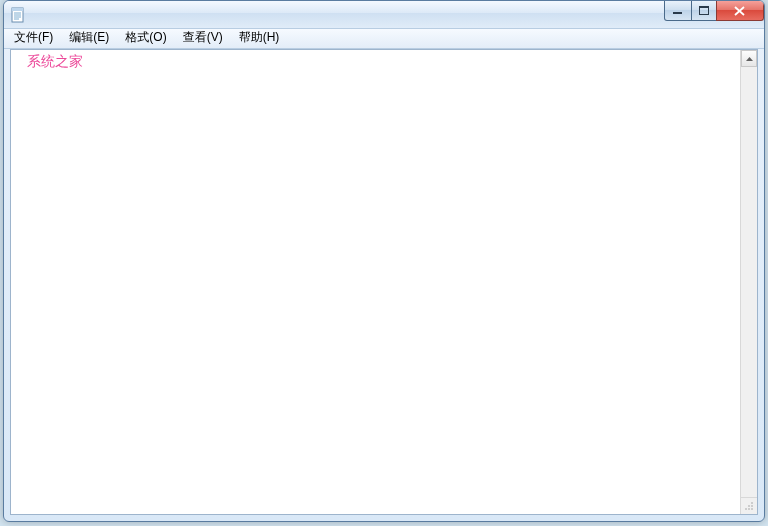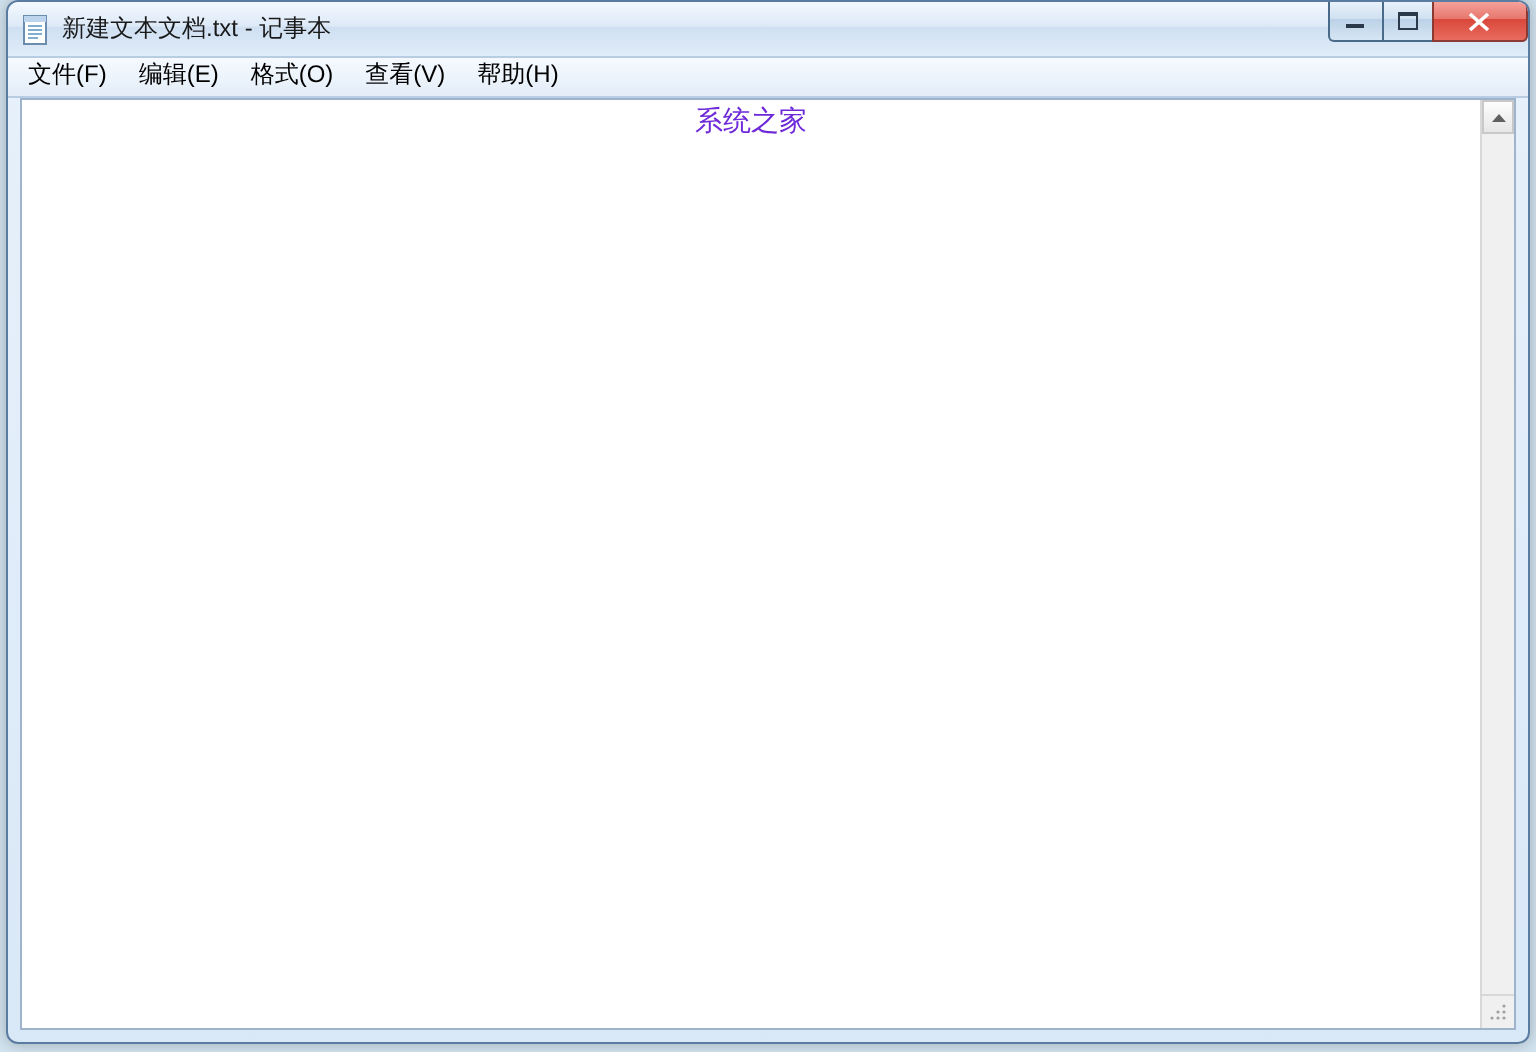--- a/index.html
+++ b/index.html
@@ -96,25 +96,24 @@
     border: 1px solid #9db4cc;
     background: #fff;
     display: flex;
     position: relative;
   }
   .text-area {
     flex: 1;
     padding: 2px 16px;
     font-family: "SimSun", "Microsoft YaHei", monospace;
     font-size: 14px;
-    color: #6d28d9;
+    color: #ec4899;
     white-space: pre-wrap;
     overflow: hidden;
     line-height: 18px;
-    text-align: center;
   }
   .vscroll {
     width: 17px;
     background: #f0f0f0;
     border-left: 1px solid #d8d8d8;
     display: flex;
     flex-direction: column;
   }
   .scroll-btn {
     height: 17px;
@@ -149,21 +148,20 @@
     <span class="app-icon">
       <svg width="16" height="16" viewBox="0 0 16 16">
         <rect x="2" y="1" width="11" height="14" fill="#ffffff" stroke="#6b8eb0" stroke-width="1"></rect>
         <rect x="2" y="1" width="11" height="3" fill="#bcd5ec"></rect>
         <line x1="4" y1="6" x2="11" y2="6" stroke="#7faed1" stroke-width="1"></line>
         <line x1="4" y1="8" x2="11" y2="8" stroke="#7faed1" stroke-width="1"></line>
         <line x1="4" y1="10" x2="11" y2="10" stroke="#7faed1" stroke-width="1"></line>
         <line x1="4" y1="12" x2="9" y2="12" stroke="#7faed1" stroke-width="1"></line>
       </svg>
     </span>
-    <span class="title-text">新建文本文档.txt - 记事本</span>
 
     <div class="win-controls">
       <div class="win-btn min">
         <svg width="10" height="8">
             <rect x="0" y="5" width="9" height="2" fill="#2a3a4a"></rect>
           </svg>
       </div>
       <div class="win-btn max">
         <svg width="10" height="9">
             <rect x="0.5" y="0.5" width="9" height="8" fill="none" stroke="#2a3a4a" stroke-width="1"></rect>

